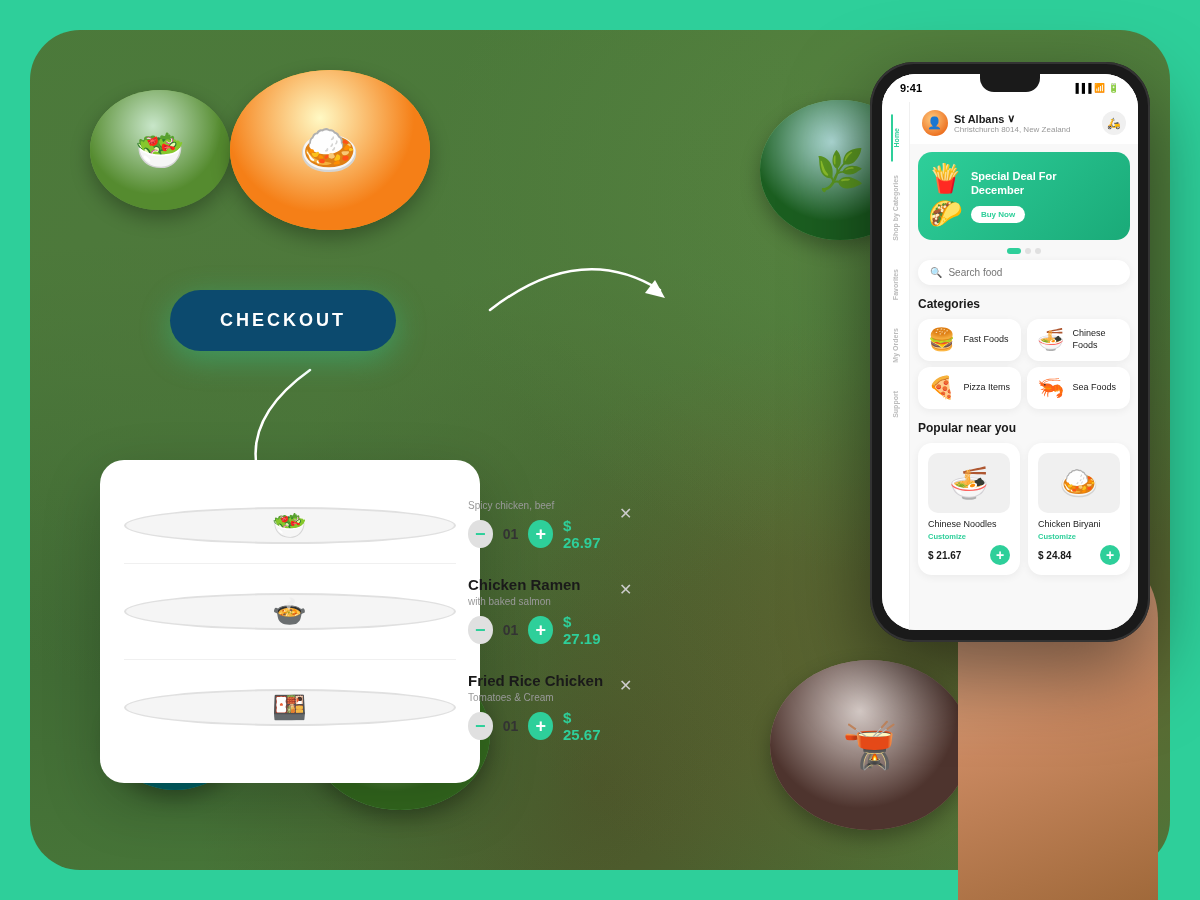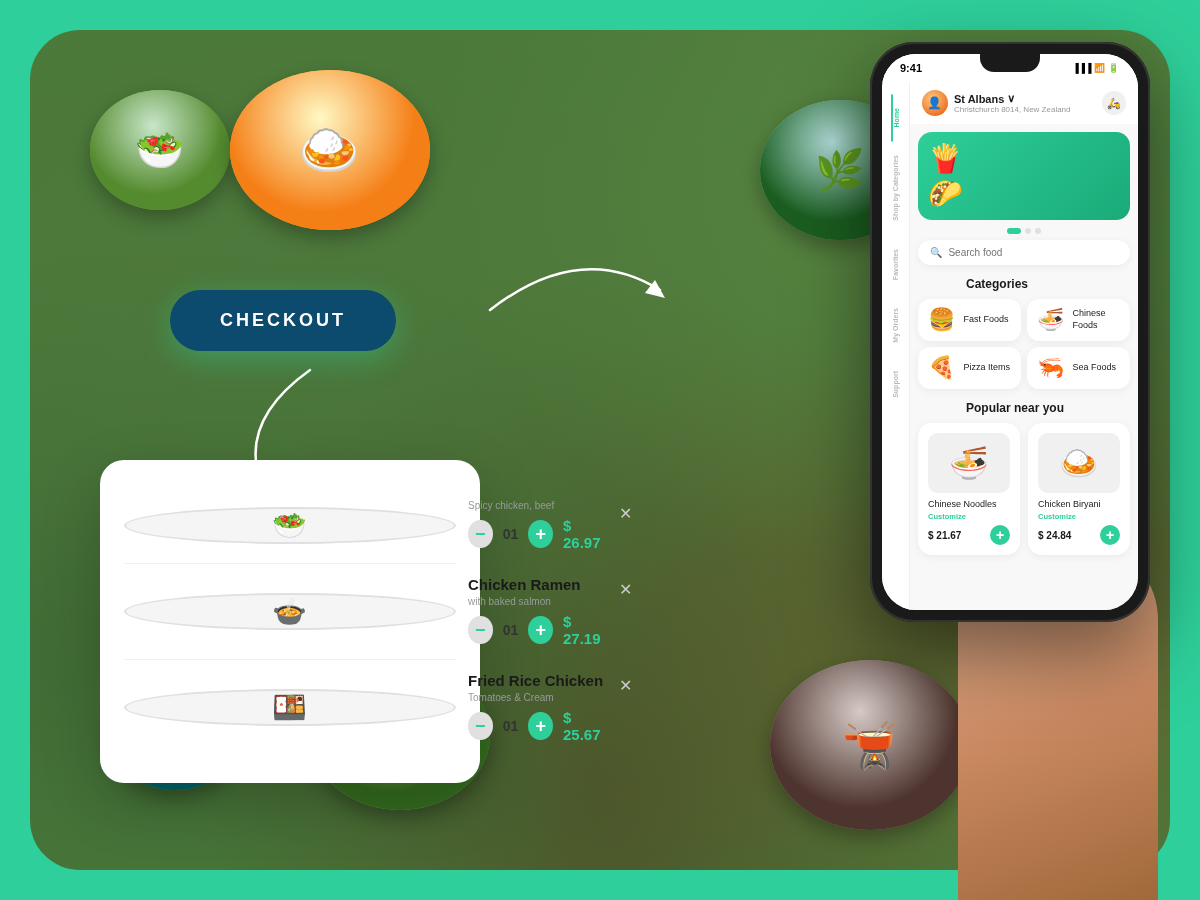--- a/index.html
+++ b/index.html
@@ -439,21 +439,20 @@
     
     .categories-section {
       padding: 6px 8px;
     }
 
     .section-title {
       font-size: 12px;
       font-weight: 800;
       color: #1a1a1a;
       margin-bottom: 8px;
-      margin-left: 48px;
     }
 
     .categories-grid {
       display: grid;
       grid-template-columns: 1fr 1fr;
       gap: 6px;
     }
 
     .category-card {
       background: white;
@@ -560,21 +559,21 @@
     .cart-area {
       position: absolute;
       left: 100px;
       top: 460px;
       z-index: 15;
     }
 
     .phone-wrapper {
       position: absolute;
       right: 50px;
-      top: 42px;
+      top: 62px;
       z-index: 10;
     }
 
     
     .phone-notch {
       position: absolute;
       top: 12px;
       left: 50%;
       transform: translateX(-50%);
       width: 60px;
@@ -711,20 +710,24 @@
               <div class="location-sub">Christchurch 8014, New Zealand</div>
             </div>
           </div>
           <div class="delivery-icon">🛵</div>
         </div>
 
         <div class="phone-banner">
           <div class="banner-food-icons">
             <span>🍟</span>
             <span>🌮</span>
+          </div>
+          <div class="banner-text-area">
+            <div class="banner-title">Special Deal For December</div>
+            <button class="buy-btn">Buy Now</button>
           </div>
         </div>
 
         <div class="banner-dots">
           <div class="dot active"></div>
           <div class="dot"></div>
           <div class="dot"></div>
         </div>
 
         <div class="search-bar">

